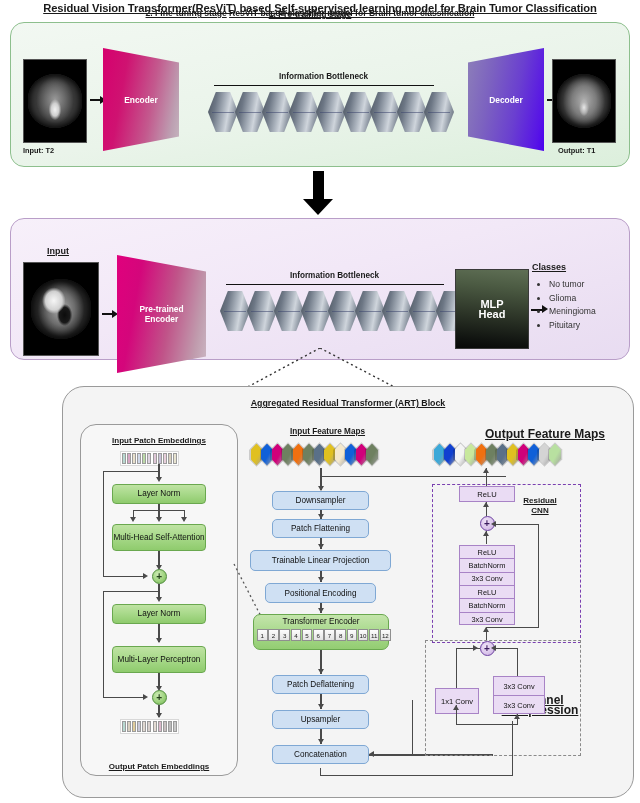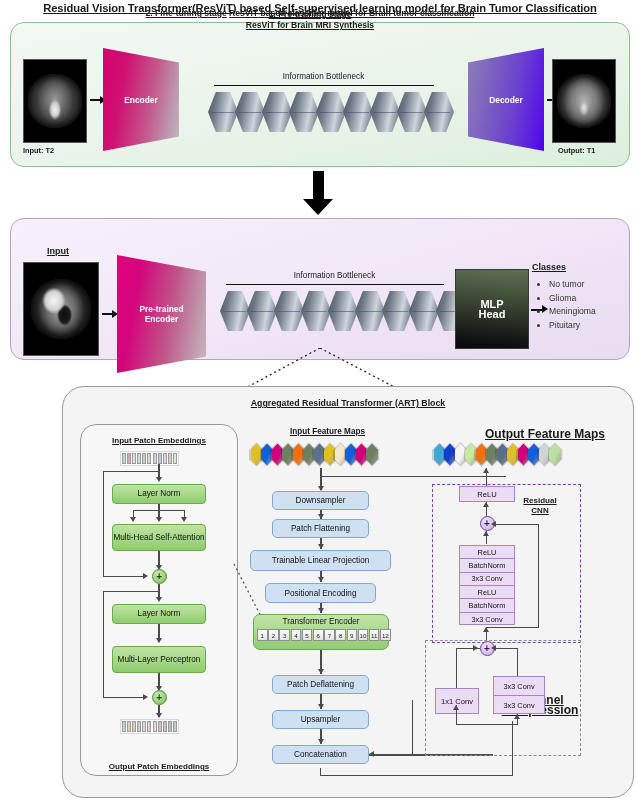--- a/index.html
+++ b/index.html
@@ -78,21 +78,21 @@
     transform:translateY(-50%);
     color:#fff; font-size:8.4px; font-weight:bold; text-align:center;
     line-height:10px;
   }
   #enc1 { left:103px; top:48px; width:76px; height:103px;
     background:linear-gradient(100deg,#d6006e 0%, #cf1271 28%, #c35a8e 62%, #bda0b2 88%, #c6b7c0 100%); }
   #dec1 { left:468px; top:48px; width:76px; height:103px;
     background:linear-gradient(100deg,#8d7fb9 0%, #7c62c0 30%, #6a3fd0 62%, #5714e6 90%, #4a00f0 100%); }
 
   
-  .bn-title { position:absolute; font-size:8.2px; font-weight:normal; text-align:center; }
+  .bn-title { position:absolute; font-size:8.2px; font-weight:bold; text-align:center; }
   .bn-rule { position:absolute; height:1.4px; background:#111; }
   .hexrow { position:absolute; display:flex; }
   .hex {
     position:relative;
     clip-path: polygon(26% 0, 74% 0, 100% 50%, 74% 100%, 26% 100%, 0 50%);
     background:linear-gradient(100deg,#4c5560 0%, #6d7785 26%, #aeb6c0 52%, #cfd5dc 64%, #8e97a3 82%, #59626e 100%);
   }
   .hex::after {
     content:""; position:absolute; left:12%; right:12%; top:50%;
     height:1px; background:rgba(60,70,110,.55);
@@ -253,21 +253,20 @@
     text-decoration:underline; line-height:10px; }
 </style>
 </head>
 <body>
 
 <div class="abs" id="main-title">Residual Vision Transformer(ResViT) based Self-supervised learning model for Brain Tumor Classification</div>
 
 <div class="abs" id="stage1"></div>
 <div class="abs" id="stage1-title">
   <span class="u">1. Pre-training stage</span>
-  <span class="l2 u">ResViT for Brain MRI Synthesis</span>
 </div>
 
 <div class="abs brain brain-t2" style="left:23px; top:59px; width:64px; height:84px;">
     <div class="bi"></div>
   </div>
 <div class="abs img-cap" style="left:23px; top:146px;">Input: T2</div>
 
 <div class="abs arrow-line" style="left:90px; top:99px; width:12px; height:1.6px;"></div>
 <div class="abs arrow-head-r" style="left:100px; top:96px;"></div>
 

